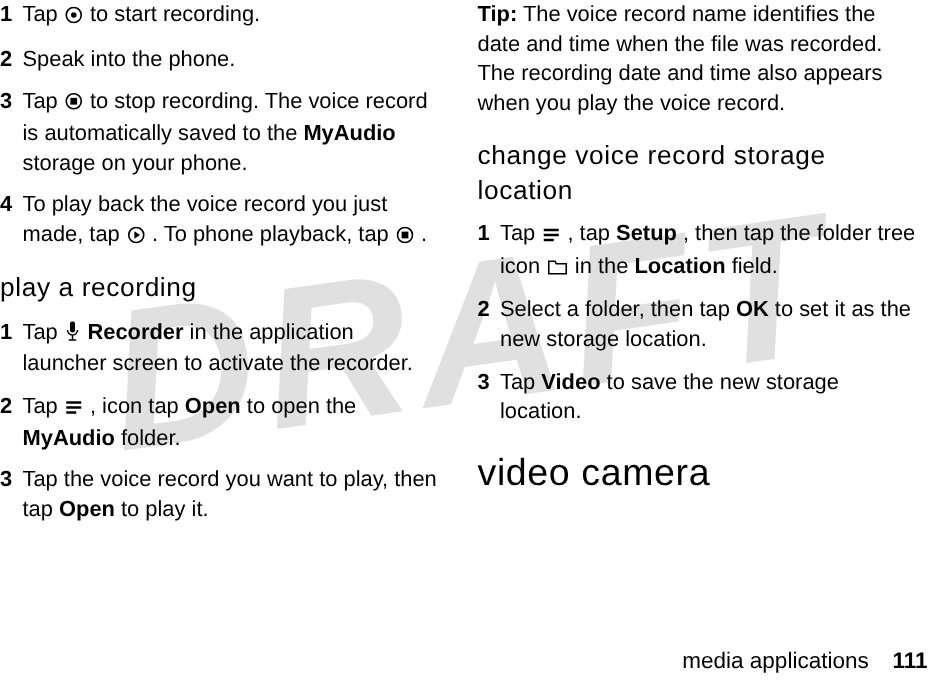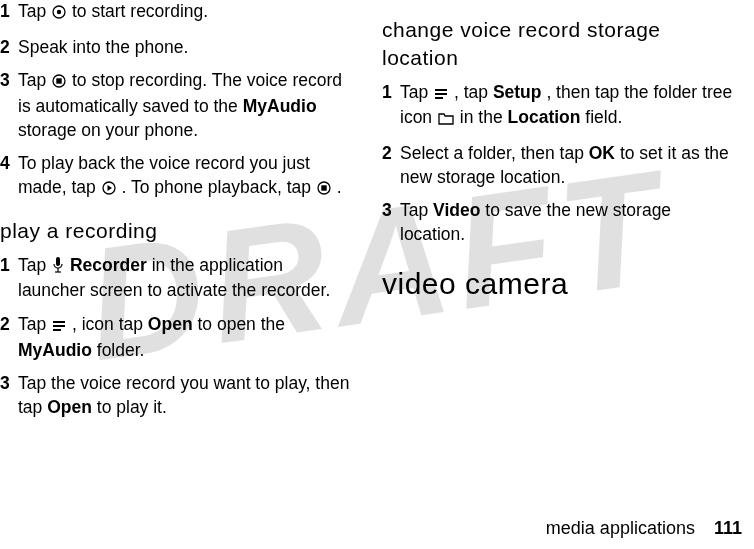--- a/index.html
+++ b/index.html
@@ -194,20 +194,24 @@
         <span>Tap the voice record you want to play, then tap </span>
         <span class="cond">Open</span>
         <span> to play it.</span>
       </div>
     </div>
 
   </div>
 
   <div class="col">
 
+    <p>
+      <span class="bold">Tip:</span>
+      <span> The voice record name identifies the date and time when the file was recorded. The recording date and time also appears when you play the voice record.</span>
+    </p>
 
     <h2 class="sub">change voice record storage location</h2>
 
     <div class="step">
       <span class="num">1</span>
       <div class="step-body">
         <span>Tap </span>
         <span class="inline-icon">
           <svg width="14" height="12" viewBox="0 0 14 12">
               <line x1="1" y1="2" x2="13" y2="2" stroke="#000" stroke-width="2"></line>

